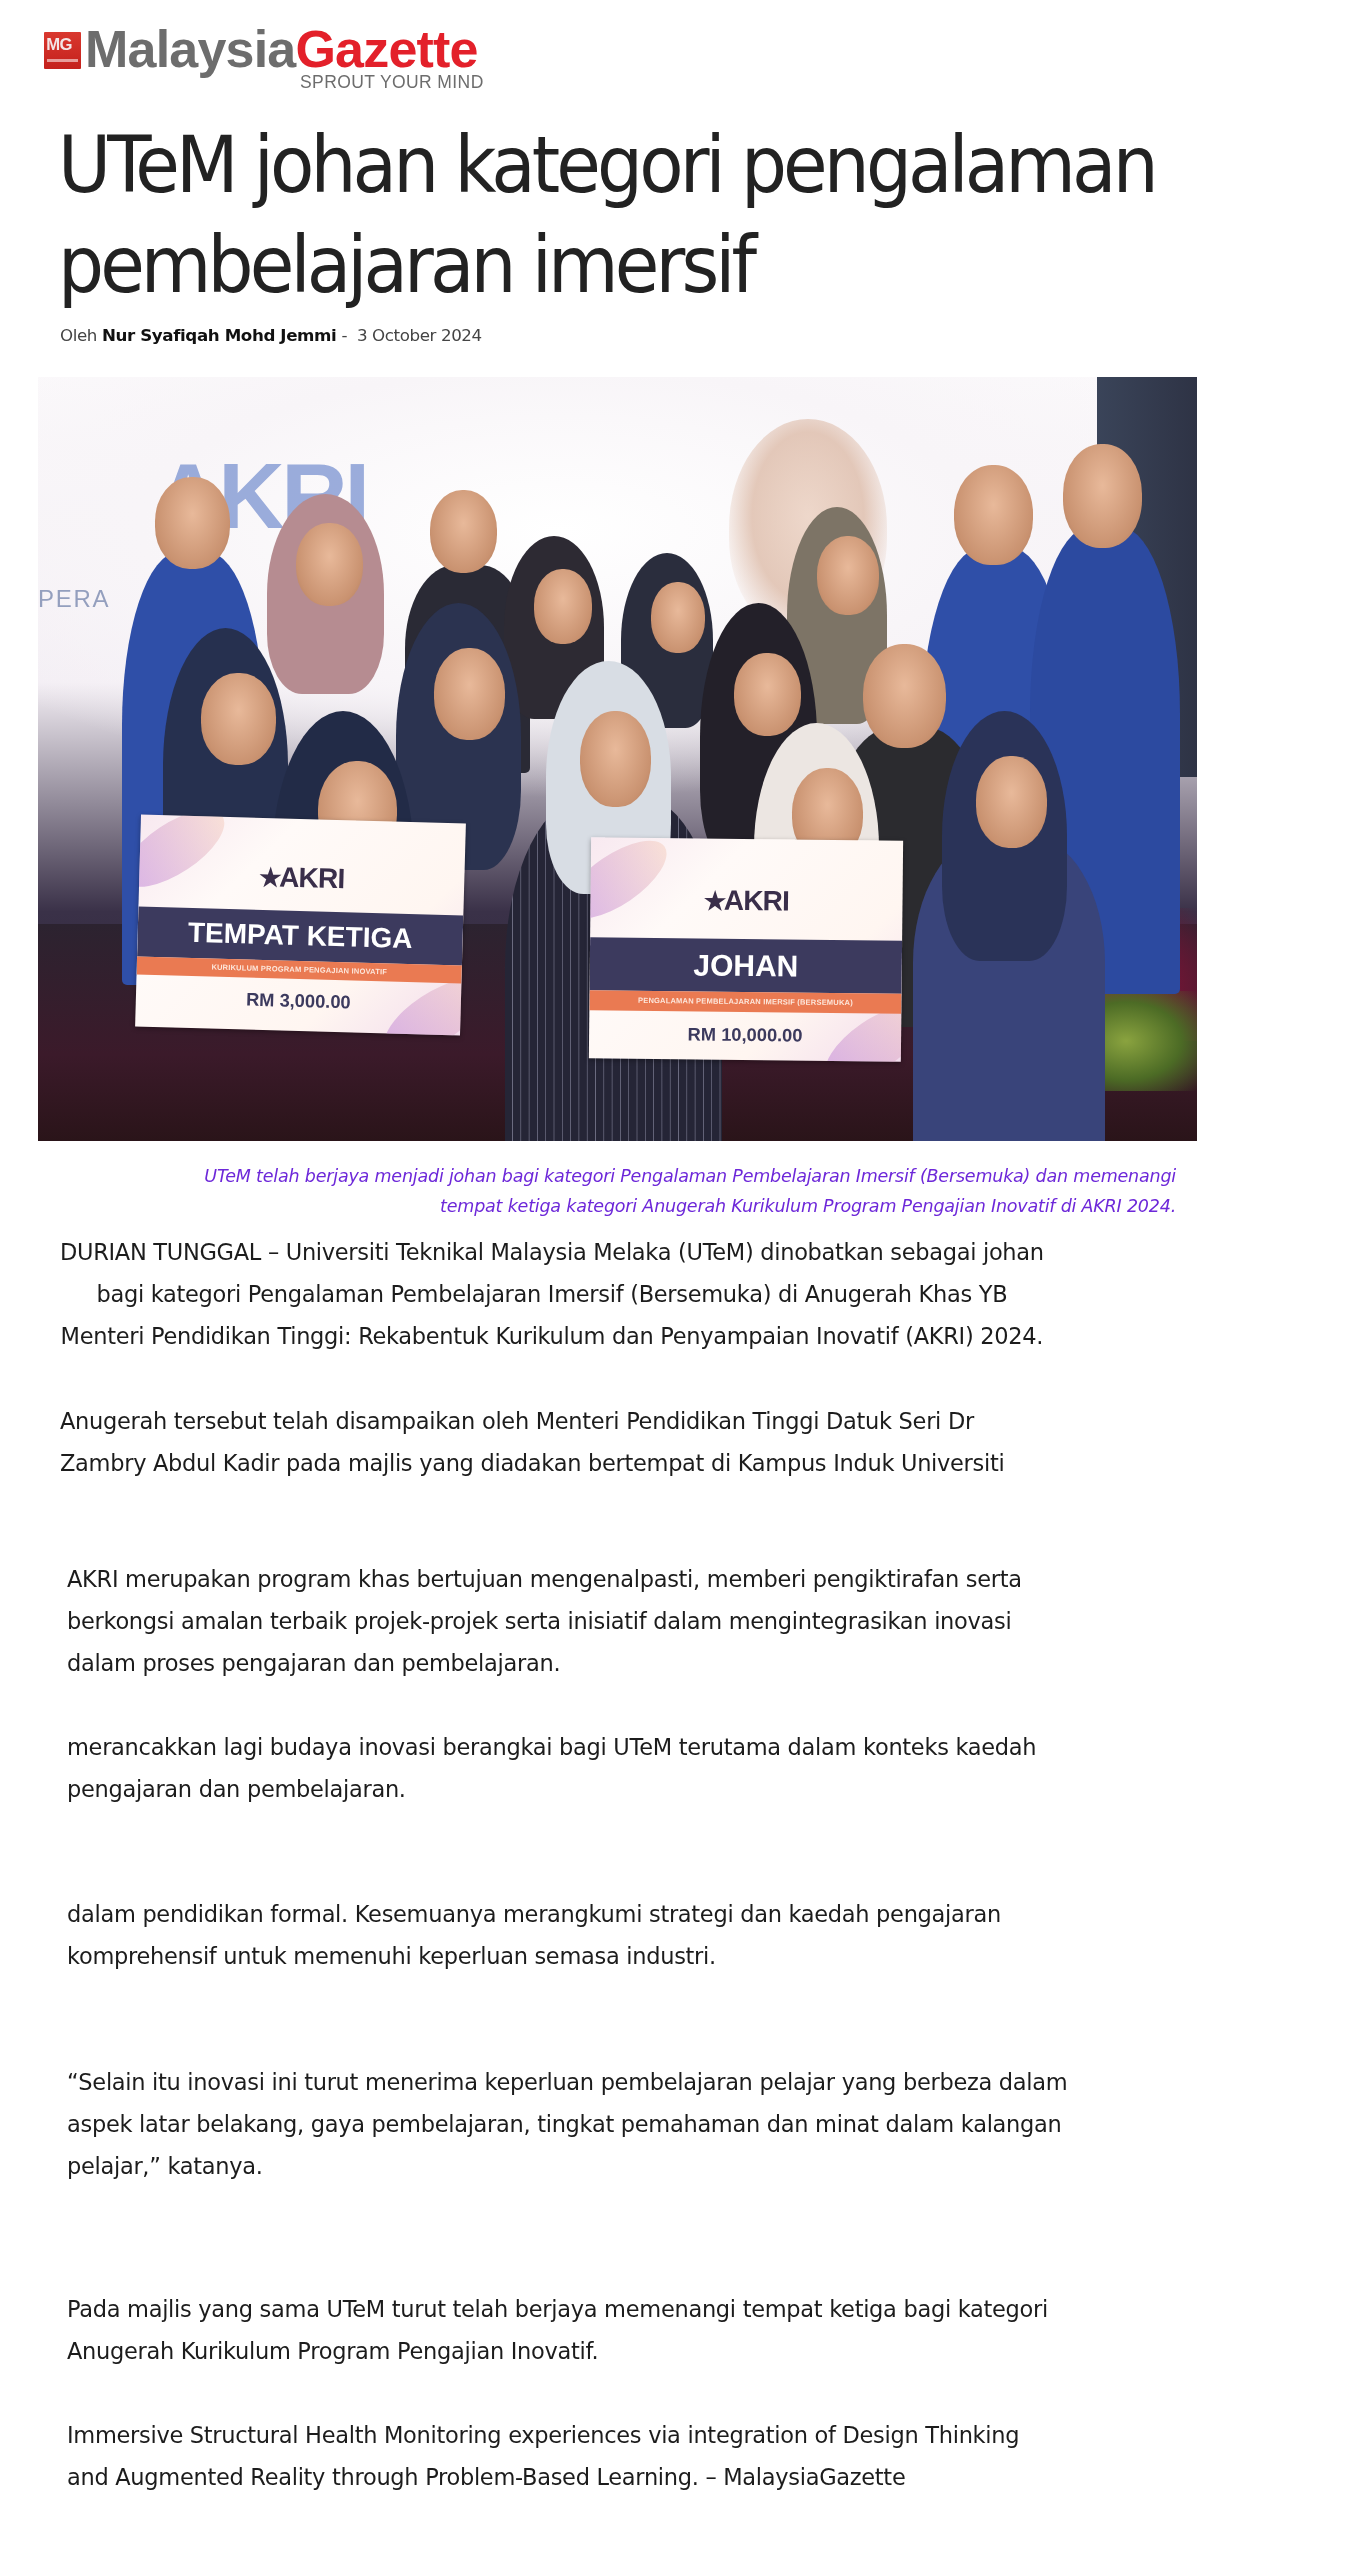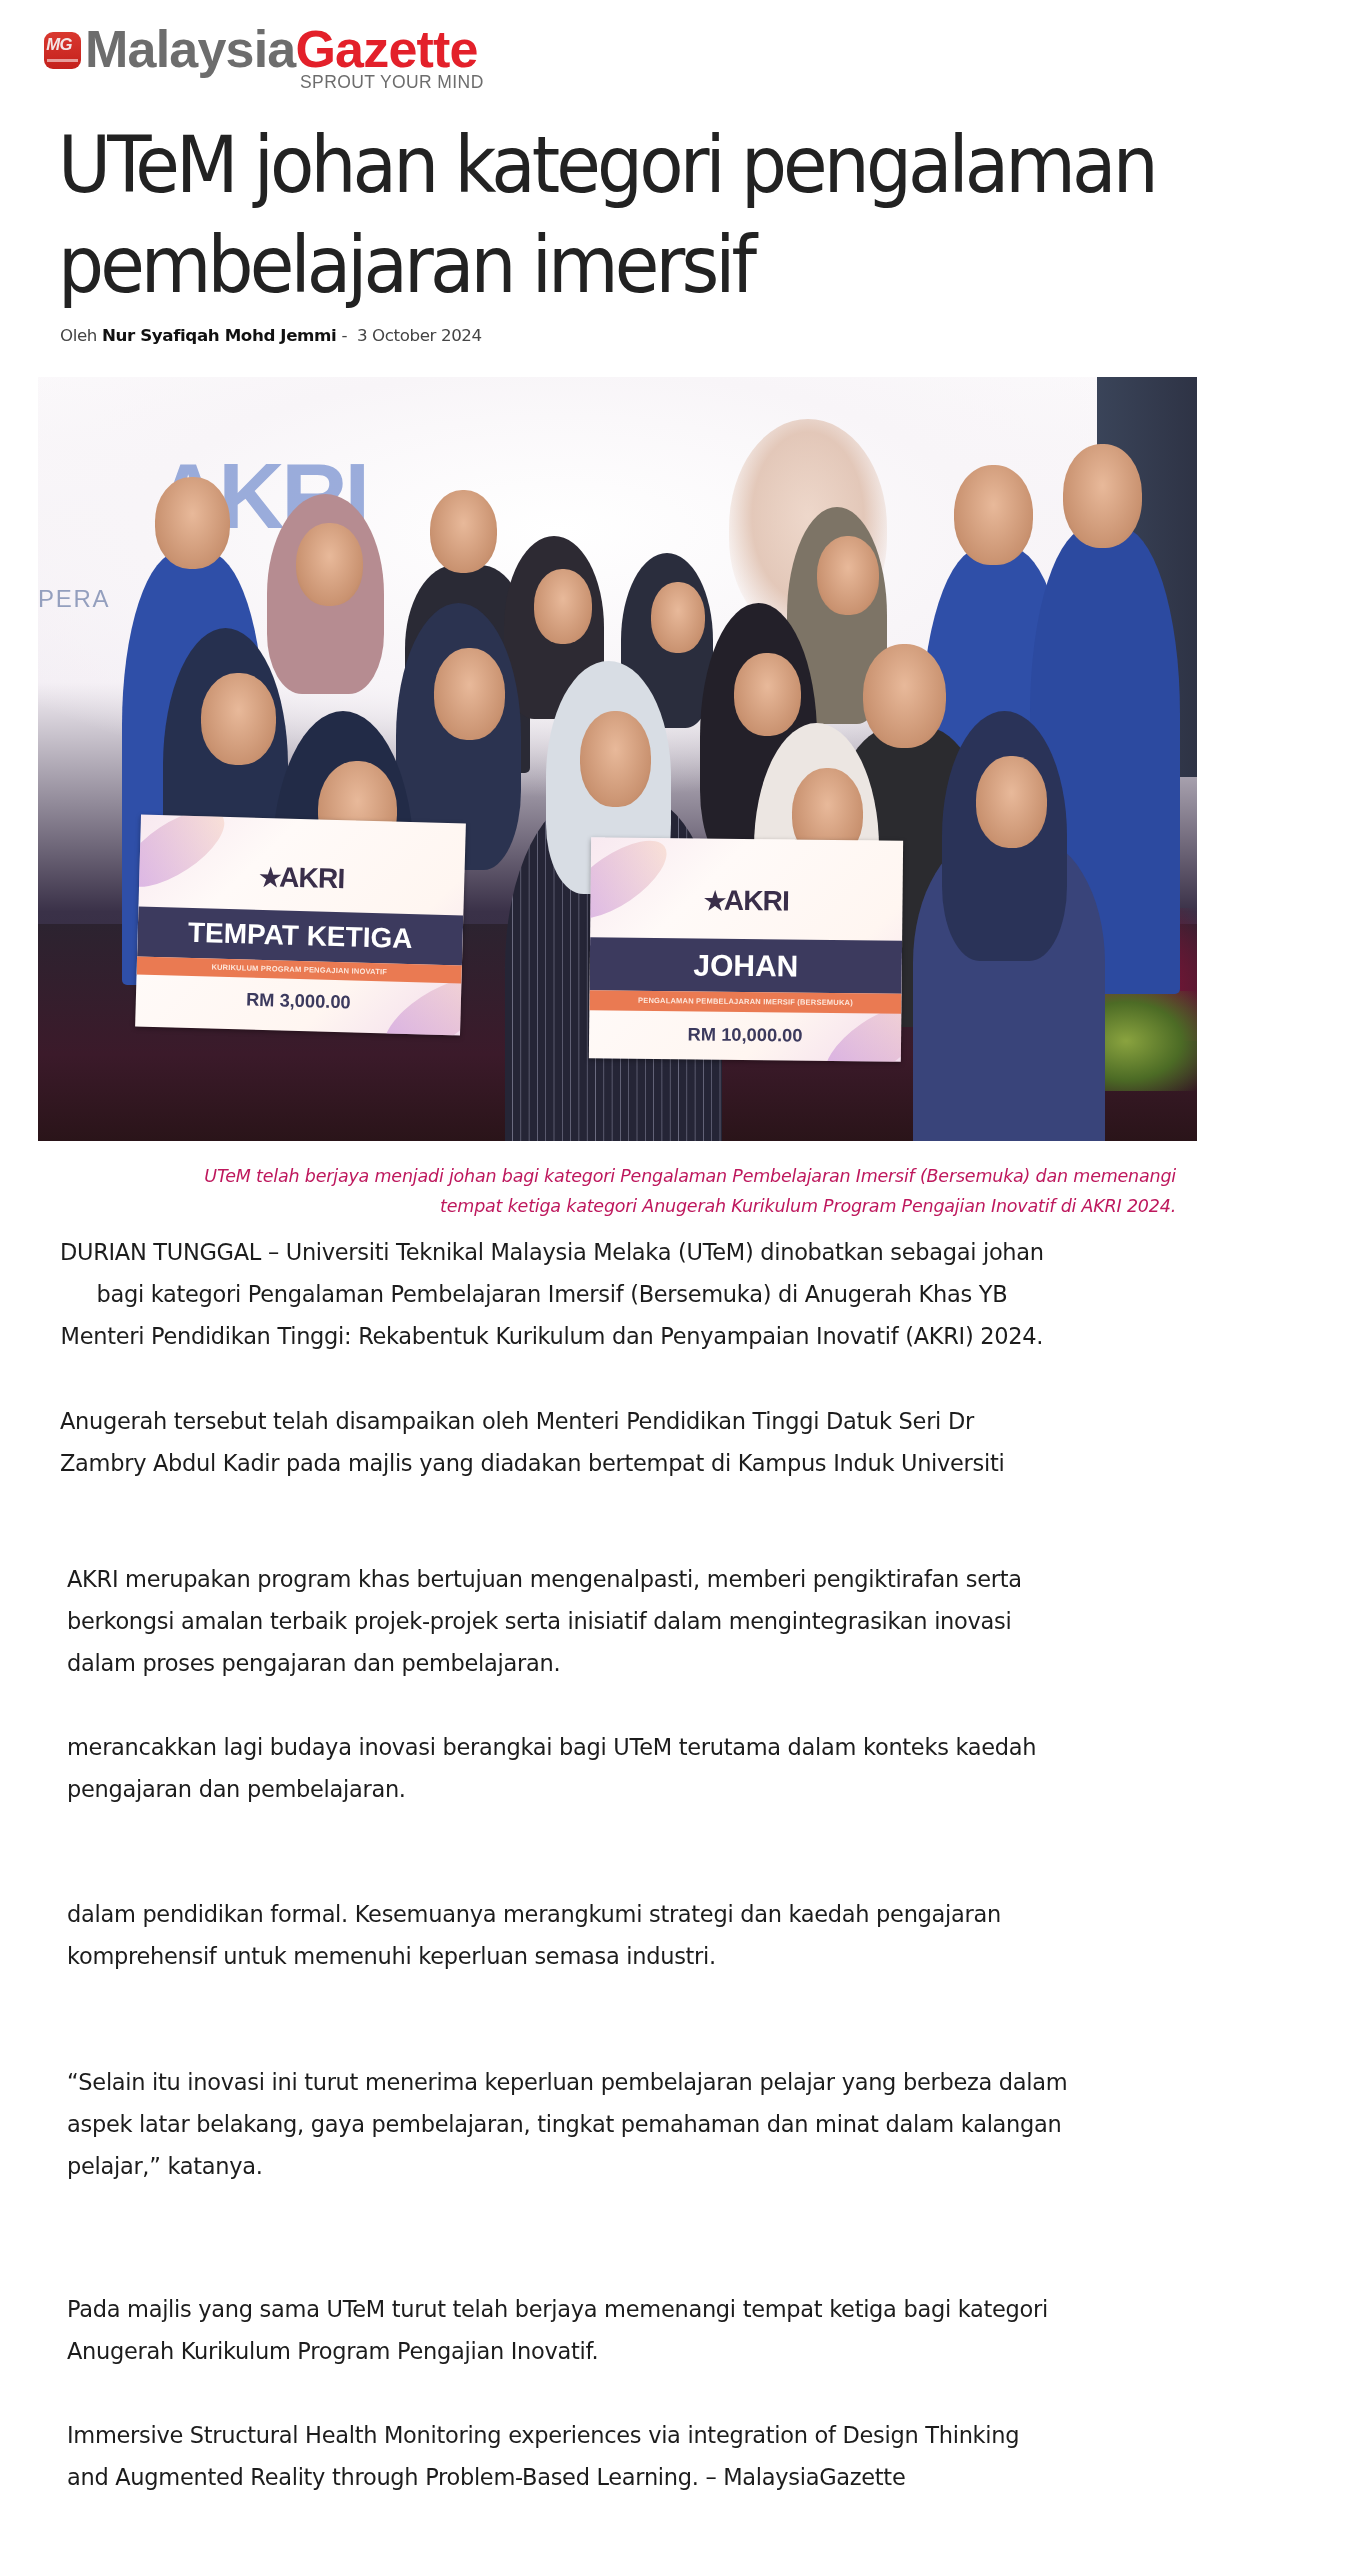--- a/index.html
+++ b/index.html
@@ -19,22 +19,21 @@
     left: 43px; top: 25px;
     height: 67px; width: 467px;
     display: block;
     text-decoration: none;
   }
   .logo-mark {
     position: absolute;
     left: 0.8px; top: 6.7px;
     width: 37px; height: 37px;
     background: linear-gradient(180deg, #d9382f 0%, #c4211c 100%);
-    border-radius: 9px;
-    font-style: italic;
+    border-radius: 1px;
   }
   .logo-mark .mg {
     position: absolute; left: 2.5px; top: 3.3px;
     font-family: "Liberation Sans", sans-serif;
     font-weight: bold;
     font-size: 16.7px;
     letter-spacing: -0.8px;
     color: #f3e6e6;
   }
   .logo-mark .mg-strip {
@@ -190,21 +189,21 @@
 
   
   .caption {
     position: absolute;
     left: 50px; top: 1161px;
     width: 1126px;
     font-family: "DejaVu Sans", sans-serif;
     font-style: italic;
     font-size: 17.5px;
     line-height: 30px;
-    color: #be185d;
+    color: #6d28d9;
     text-align: right;
     letter-spacing: -0.2px;
   }
 
   
   .article-body {
     position: absolute; left: 0; top: 0; width: 1356px;
   }
   .para {
     position: absolute;

